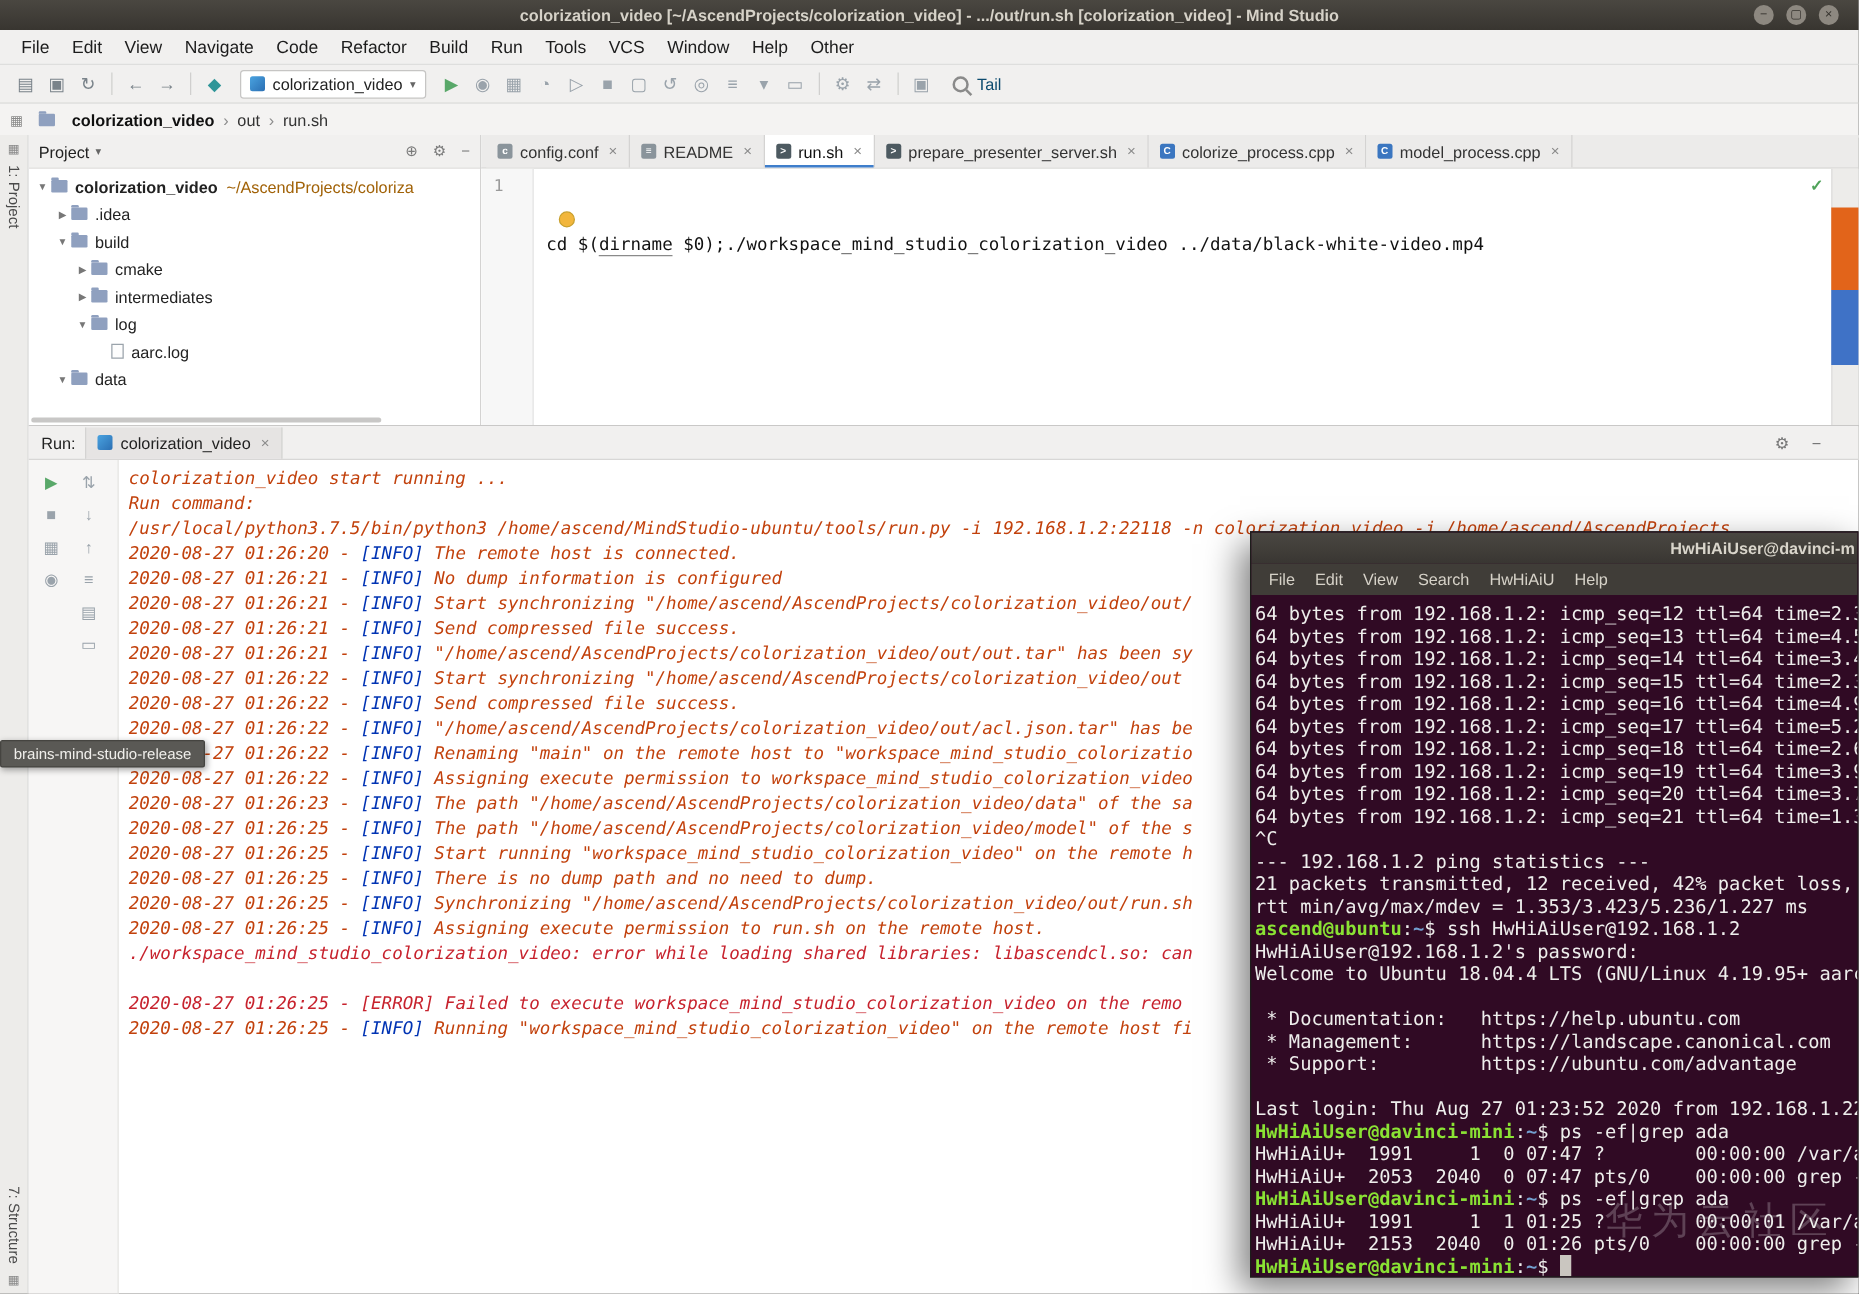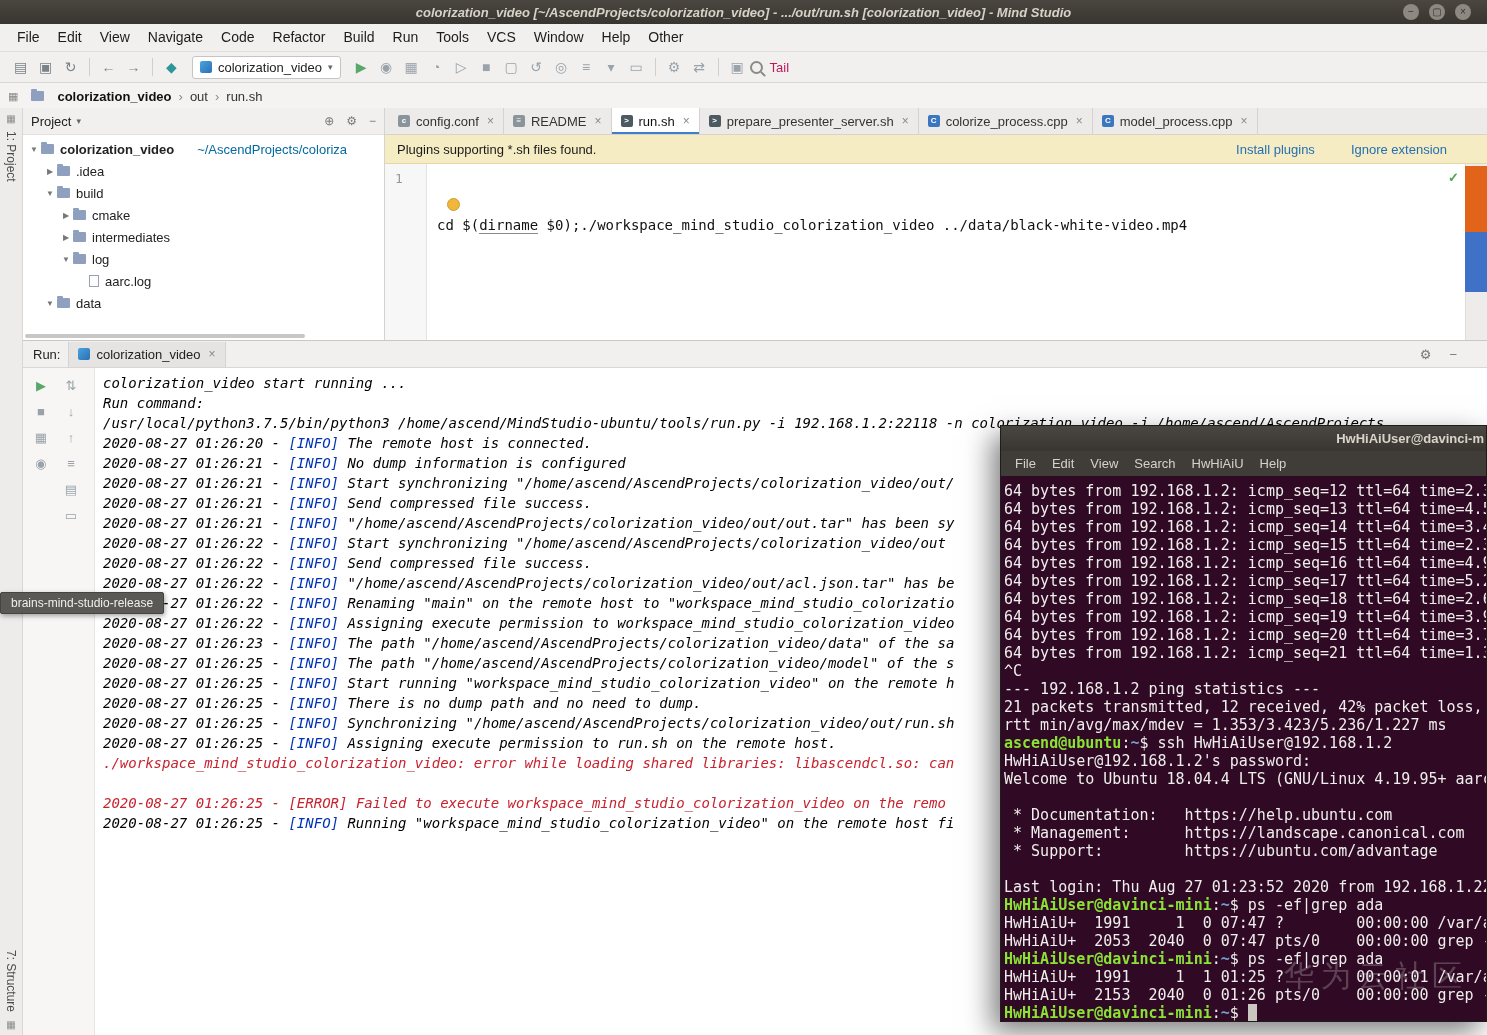--- a/index.html
+++ b/index.html
@@ -1,36 +1,36 @@
 <!DOCTYPE html>
 <html style="--info_blue: #0033b3; --error_red: #c7222d; --banner_yellow: #f6ecc3; --prompt_green: #8ae234; --path_blue: #729fcf; --terminal_bg: #300a24;"><head>
 <meta charset="utf-8">
 <style>
   html,body{margin:0;padding:0;background:#222;}
   .screen{position:relative;width:1487px;height:1035px;overflow:hidden;background:#f2f1f0;
           font-family:"Liberation Sans",sans-serif;-webkit-font-smoothing:antialiased;}
 
   
   .titlebar{height:24px;background:linear-gradient(#4a4741,#383530);display:flex;align-items:center;position:relative;}
-  .tb-title{flex:1;text-align:center;color:#d6d2c8;font-size:13px;font-weight:bold;white-space:nowrap;overflow:hidden;font-style:italic;}
+  .tb-title{flex:1;text-align:center;color:#d6d2c8;font-size:13px;font-weight:bold;white-space:nowrap;overflow:hidden;}
   .window-controls{position:absolute;right:16px;top:4px;display:flex;gap:10px;}
   .wbtn{width:16px;height:16px;border-radius:50%;background:#8d8880;color:#35322d;font-size:10px;line-height:15px;text-align:center;}
 
   
   .menubar{height:27px;background:#f1f0ef;border-bottom:1px solid #dededd;display:flex;align-items:center;padding-left:8px;font-size:14px;color:#1c1c1c;}
   .menu-item{padding:0 9px;line-height:27px;}
 
   
   .toolbar{height:30px;background:#f1f0ef;border-bottom:1px solid #d8d7d6;display:flex;align-items:center;padding:0 8px;}
   .tbicon{width:25px;text-align:center;font-size:14px;line-height:24px;}
   .tsep{width:1px;height:18px;background:#d0cfce;margin:0 6px;display:inline-block;}
   .run-config{display:flex;align-items:center;gap:6px;background:#fff;border:1px solid #c6c5c4;border-radius:3px;height:21px;padding:0 7px;margin:0 8px;font-size:13px;color:#222;}
   .appicon{width:12px;height:12px;border-radius:2px;background:linear-gradient(135deg,#4aa3e0,#2b6fb3);}
   .dd-arrow{font-size:9px;color:#666;}
-  .search-wrap{display:flex;align-items:center;gap:7px;margin-left:0;font-size:13px;color:#be185d;justify-content:center;}
+  .search-wrap{display:flex;align-items:center;gap:7px;margin-left:12px;font-size:13px;color:#0c4a6e;justify-content:center;}
   .mag{width:9px;height:9px;border:2px solid #8a8a8a;border-radius:50%;position:relative;display:inline-block;}
   .mag::after{content:"";position:absolute;width:6px;height:2px;background:#8a8a8a;transform:rotate(45deg);right:-5px;bottom:-3px;}
 
   
   .breadcrumbs{height:26px;background:#f4f3f2;border-bottom:1px solid #d8d7d6;display:flex;align-items:center;padding-left:8px;font-size:13px;color:#333;gap:7px;}
   .bc-mini{color:#8a8a8a;font-size:11px;margin-right:6px;}
   .crumb-first{font-weight:bold;color:#101010;}
   .crumb-sep{color:#8d8d8d;}
 
   
@@ -49,21 +49,21 @@
   .ph-icons{margin-left:auto;display:flex;gap:12px;color:#7a7a7a;font-size:12px;}
   .tree{padding-top:3px;font-size:13px;color:#222;}
   .trow{height:22px;display:flex;align-items:center;white-space:nowrap;}
   .chev{width:14px;font-size:8px;color:#777;text-align:center;flex:none;}
   .ticon{display:inline-block;margin-right:6px;flex:none;}
   .ticon-folder{width:13px;height:10px;border-radius:1px;background:#8fa0bf;position:relative;}
   .ticon-folder::before{content:"";position:absolute;top:-2px;left:0;width:6px;height:2px;background:#8fa0bf;border-radius:1px 1px 0 0;}
   .ticon-file{width:10px;height:12px;background:#fdfdfd;border:1px solid #9aa3ab;box-sizing:border-box;}
   .ticon-media{width:10px;height:12px;background:#fdfdfd;border:1px solid #9aa3ab;box-sizing:border-box;box-shadow:inset 0 -3px 0 #8a6fb8;}
   .tlabel.bold{font-weight:bold;}
-  .tsub{color:#0369a1;margin-left:23px;}
+  .tsub{color:#a16207;margin-left:7px;}
   .proj-hscroll{position:absolute;bottom:2px;left:2px;width:280px;height:4px;border-radius:2px;background:#c8c7c6;}
 
   
   .editor{flex:1;display:flex;flex-direction:column;min-width:0;position:relative;}
   .tabbar{height:26px;background:#ecebea;border-bottom:1px solid #d4d3d2;display:flex;align-items:stretch;padding-left:4px;flex:none;}
   .tab{display:flex;align-items:center;gap:6px;padding:0 9px;font-size:13px;color:#333;border-right:1px solid #d4d3d2;background:#ecebea;}
   .tab.active{background:#fff;box-shadow:inset 0 -2px 0 #3f7ecb;color:#111;}
   .ficon{width:12px;height:12px;border-radius:2px;color:#fff;font-size:8px;line-height:12px;text-align:center;font-weight:bold;flex:none;}
   .f-sh{background:#4d5a61;} .f-cpp{background:#3b76c0;} .f-conf{background:#8a949b;} .f-txt{background:#8a949b;}
   .tab-close{color:#8a8a8a;font-size:12px;margin-left:2px;}
@@ -82,21 +82,21 @@
   .run-panel{flex:1;display:flex;flex-direction:column;background:#fff;border-top:1px solid #c9c8c7;min-height:0;}
   .run-header{height:26px;background:#f1f0ef;border-bottom:1px solid #d8d7d6;display:flex;align-items:center;font-size:13px;color:#222;padding:0 10px;flex:none;}
   .run-label{margin-right:8px;}
   .run-tab{display:flex;align-items:center;gap:6px;padding:0 9px;height:25px;background:#e6e4e3;border-left:1px solid #d4d3d2;border-right:1px solid #d4d3d2;}
   .run-header-icons{margin-left:auto;display:flex;gap:18px;color:#777;padding-right:20px;font-size:13px;}
   .run-body{flex:1;display:flex;min-height:0;}
   .run-tools{width:64px;background:#f7f6f5;border-right:1px solid #e6e5e4;display:flex;gap:8px;padding:8px 0 0 7px;flex:none;}
   .rt-col{display:flex;flex-direction:column;gap:6px;width:22px;align-items:center;}
   .rticon{font-size:13px;line-height:20px;}
   .console{flex:1;padding:5px 0 0 8px;font:italic 14px "DejaVu Sans Mono",monospace;line-height:20px;white-space:pre;overflow:hidden;color:#1a1a1a;}
-  .c-t{color:#000000;}
+  .c-t{color:#c2410c;}
   .c-info{color:var(--info_blue,#0033b3);}
   .c-red{color:var(--error_red,#c7222d);}
   .c-errb{color:var(--error_red,#c7222d);font-weight:normal;}
 
   
   .terminal{position:absolute;left:1000px;top:425px;width:487px;height:597px;background:var(--terminal_bg,#300a24);
             box-shadow:-8px 10px 26px rgba(0,0,0,.5);z-index:5;display:flex;flex-direction:column;overflow:hidden;border:1px solid #1d1d1b;box-sizing:border-box;}
   .term-titlebar{height:25px;background:linear-gradient(#4a4742,#393632);position:relative;flex:none;}
   .term-title{position:absolute;right:2px;top:0;line-height:25px;color:#d9d5cb;font-size:13px;font-weight:bold;white-space:nowrap;}
   .term-menubar{height:25px;background:#403d38;color:#d6d2c8;font-size:13px;display:flex;padding-left:6px;flex:none;}
@@ -293,27 +293,20 @@
                 <span class="ficon f-cpp">C</span>
                 <span class="tab-label">colorize_process.cpp</span>
                 <span class="tab-close">×</span>
               </div>
               <div class="tab">
                 <span class="ficon f-cpp">C</span>
                 <span class="tab-label">model_process.cpp</span>
                 <span class="tab-close">×</span>
               </div>
             </div>
-          <div class="banner">
-            <span>Plugins supporting *.sh files found.</span>
-            <span class="banner-actions">
-              <span class="blink">Install plugins</span>
-              <span class="blink">Ignore extension</span>
-            </span>
-          </div>
           <div class="code-area">
             <div class="gutter">
               <div>1</div>
             </div>
             <div class="code">
               <div><span>cd $(</span><span class="und">dirname</span><span> $0);./workspace_mind_studio_colorization_video ../data/black-white-video.mp4</span></div>
             </div>
             <span class="bulb"></span>
             <span class="inspect-ok">✓</span>
             <div class="editor-scrolltrack"></div>

